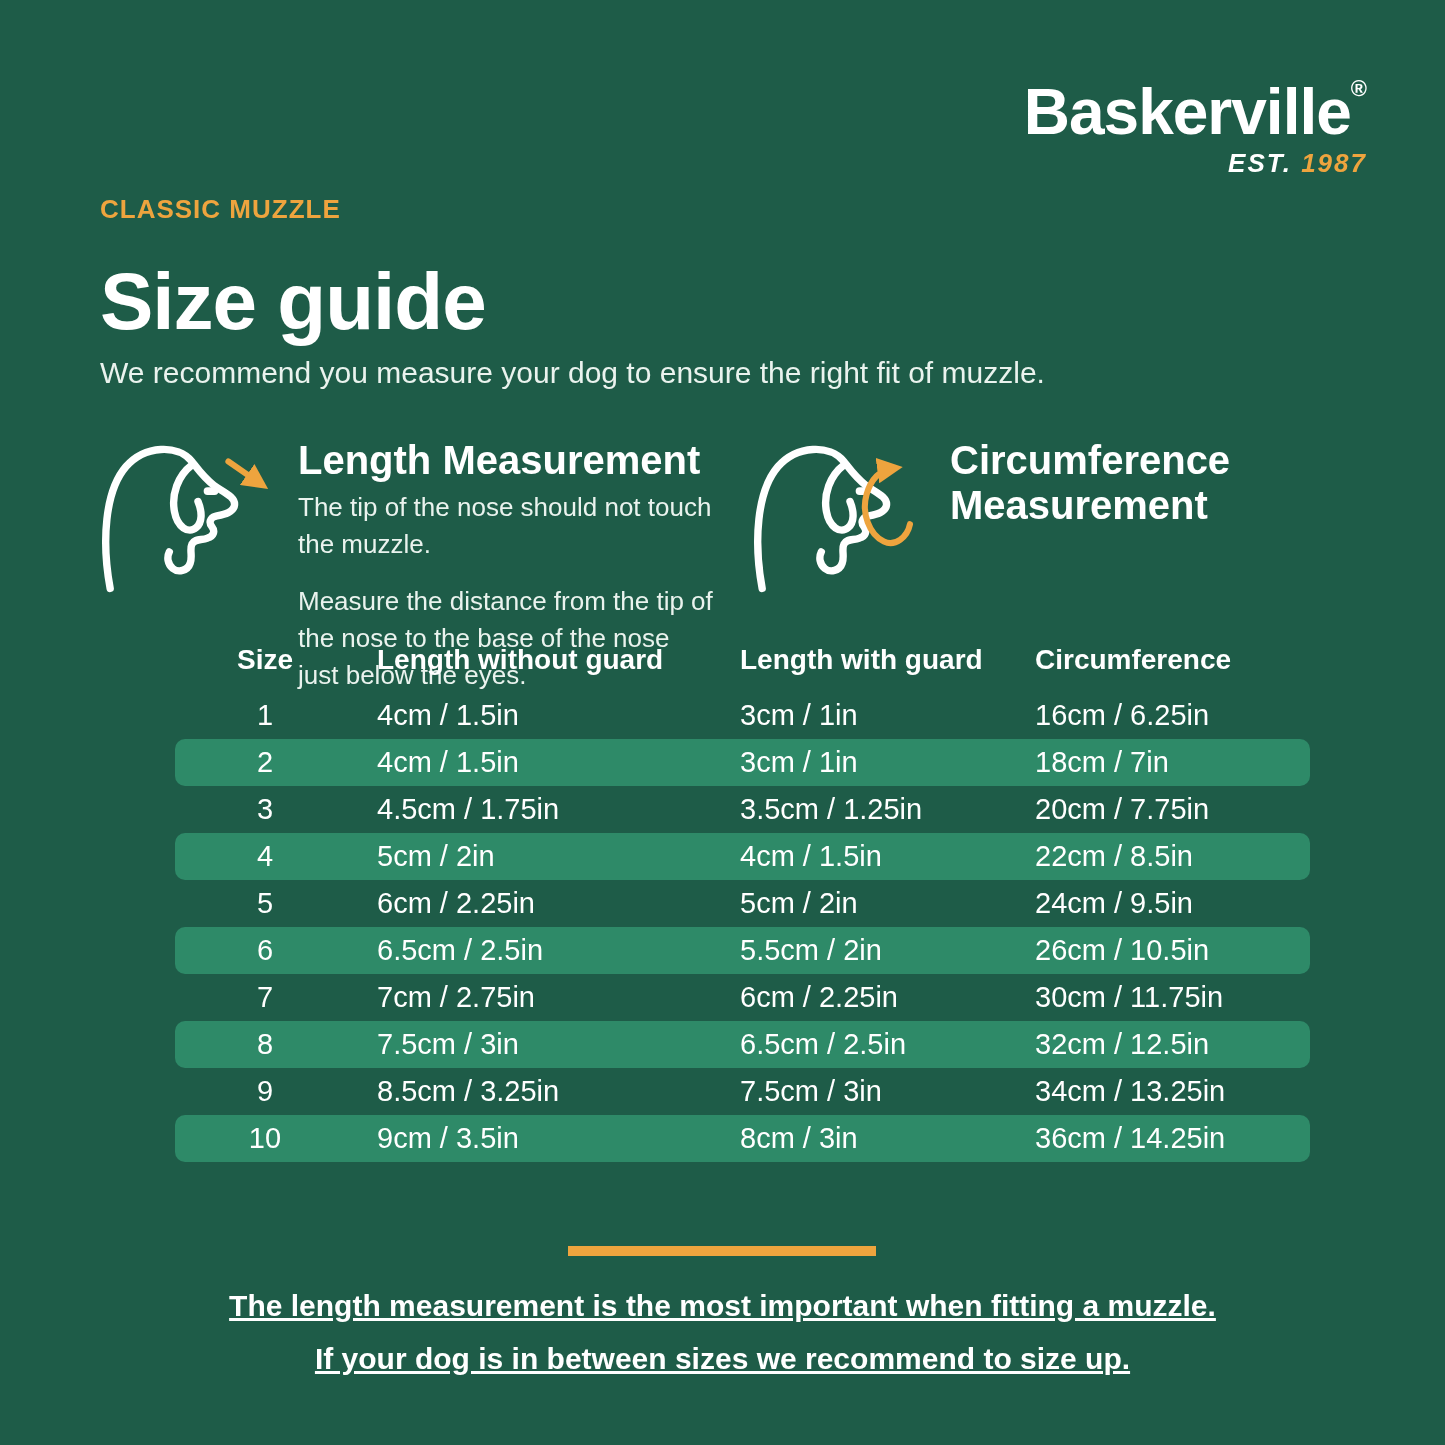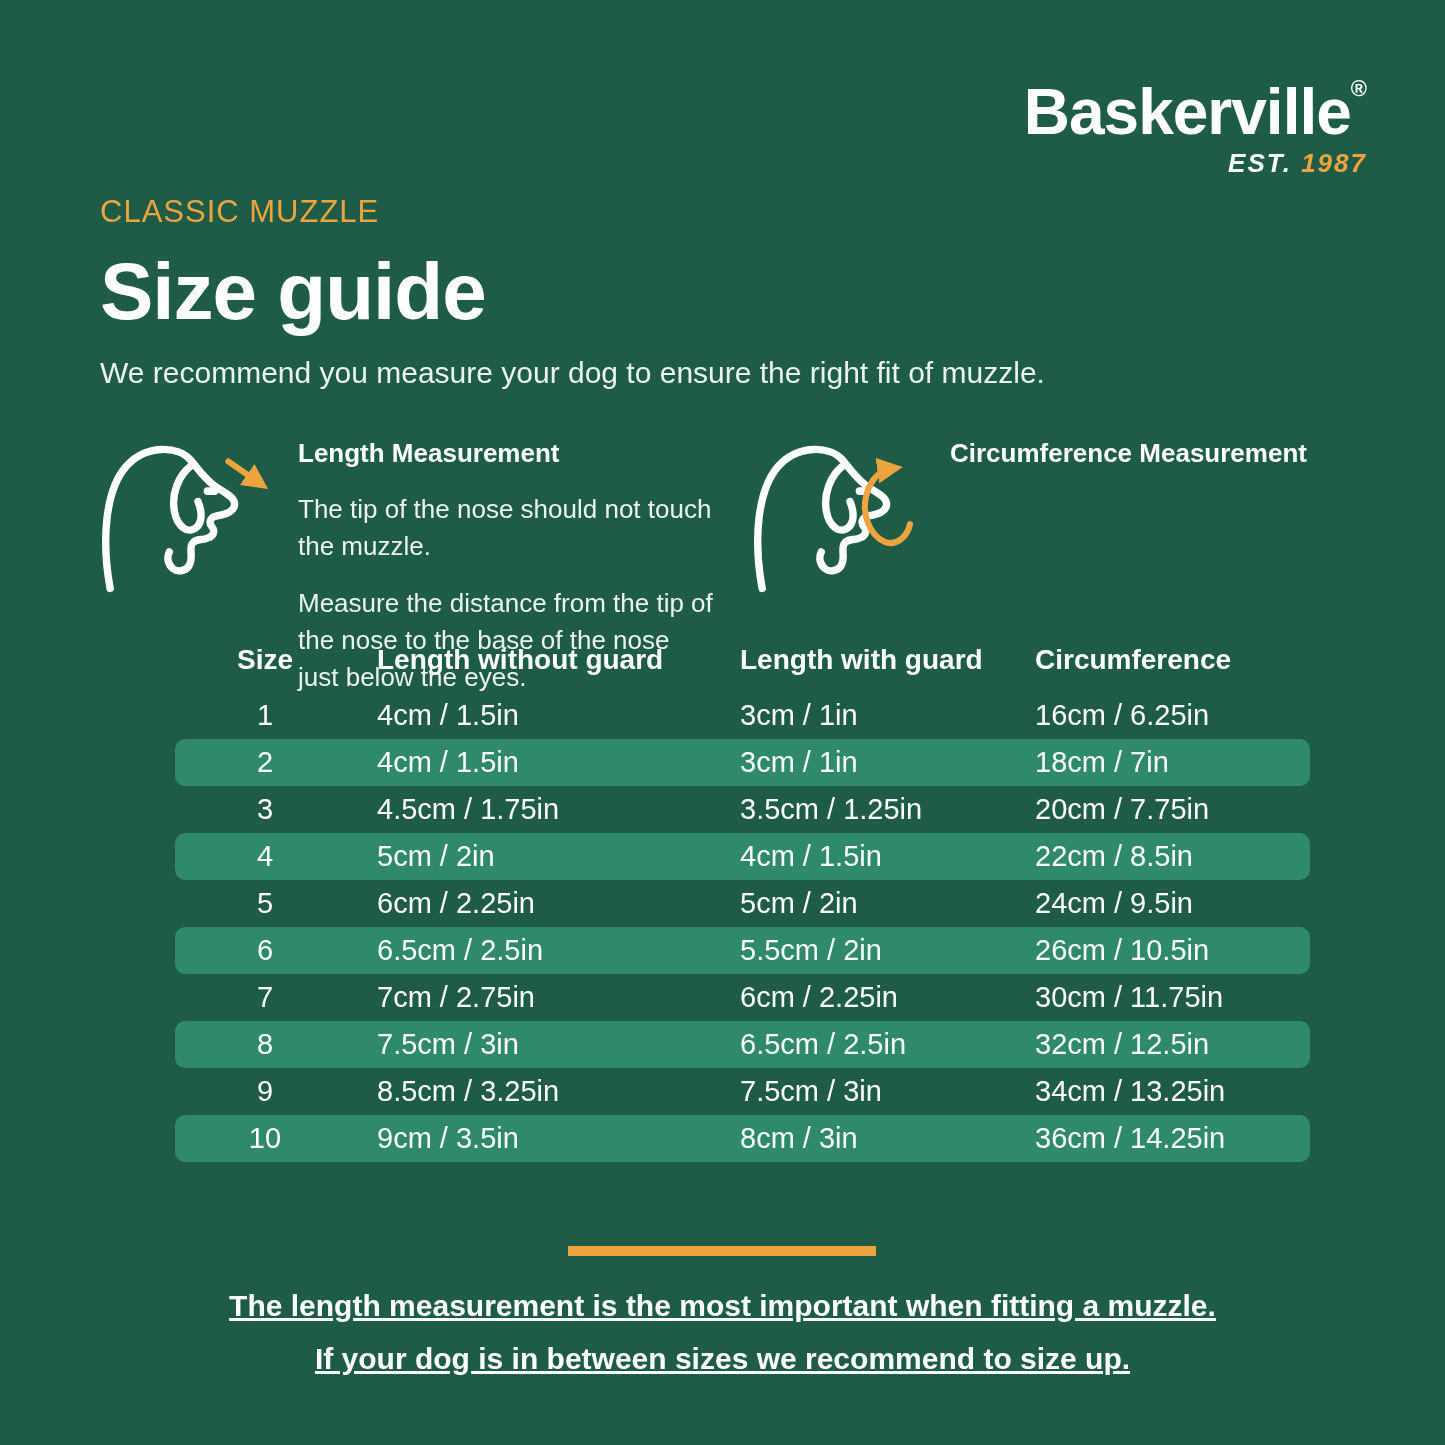--- a/index.html
+++ b/index.html
@@ -20,30 +20,30 @@
     overflow:hidden;
   }
   
   .logo{position:absolute;top:78px;right:78px;text-align:right;line-height:1;}
   .logo-name{font-size:64px;font-weight:bold;letter-spacing:-1px;}
   .logo-name sup{font-size:22px;vertical-align:38px;letter-spacing:0;}
   .logo-est{margin-top:6px;font-size:26px;font-weight:bold;letter-spacing:2px;font-style:italic;}
   .logo-est .year{color:var(--gold);}
   
   .eyebrow{position:absolute;top:194px;left:100px;color:var(--gold);
-    font-size:31px;font-weight:normal;letter-spacing:1px;}
-  .title{position:absolute;top:246px;left:100px;font-size:80px;font-weight:bold;letter-spacing:-1px;}
+    font-size:26px;font-weight:bold;letter-spacing:1px;}
+  .title{position:absolute;top:256px;left:100px;font-size:80px;font-weight:bold;letter-spacing:-1px;}
   .subtitle{position:absolute;top:356px;left:100px;font-size:30px;color:var(--txt-soft);}
   
   .measures{position:absolute;top:428px;left:98px;width:1292px;display:flex;gap:12px;}
   .measure{display:flex;flex:1;align-items:flex-start;}
   .measure-icon{width:200px;height:162px;flex:none;margin-top:6px;}
   .measure-icon svg{width:100%;height:100%;display:block;}
   .measure-text{padding-top:10px;}
-  .measure-text h3{margin:0 0 22px;font-size:26px;font-weight:bold;}
+  .measure-text h3{margin:0 0 6px;font-size:40px;font-weight:bold;}
   .measure-text p{margin:0 0 20px;font-size:26px;line-height:1.42;color:var(--txt-soft);max-width:418px;}
   
   .size-table{position:absolute;top:638px;left:175px;width:1135px;font-size:29px;}
   .t-row{display:grid;grid-template-columns:180px 345px 315px 295px;align-items:center;height:47px;}
   .t-head{height:44px;font-weight:bold;font-size:28px;margin-bottom:10px;}
   .t-row .c1{text-align:center;}
   .t-row .c2{padding-left:22px;}
   .t-row .c3{padding-left:40px;}
   .t-row .c4{padding-left:20px;}
   .t-row.hl{background:var(--hl);border-radius:10px;}

